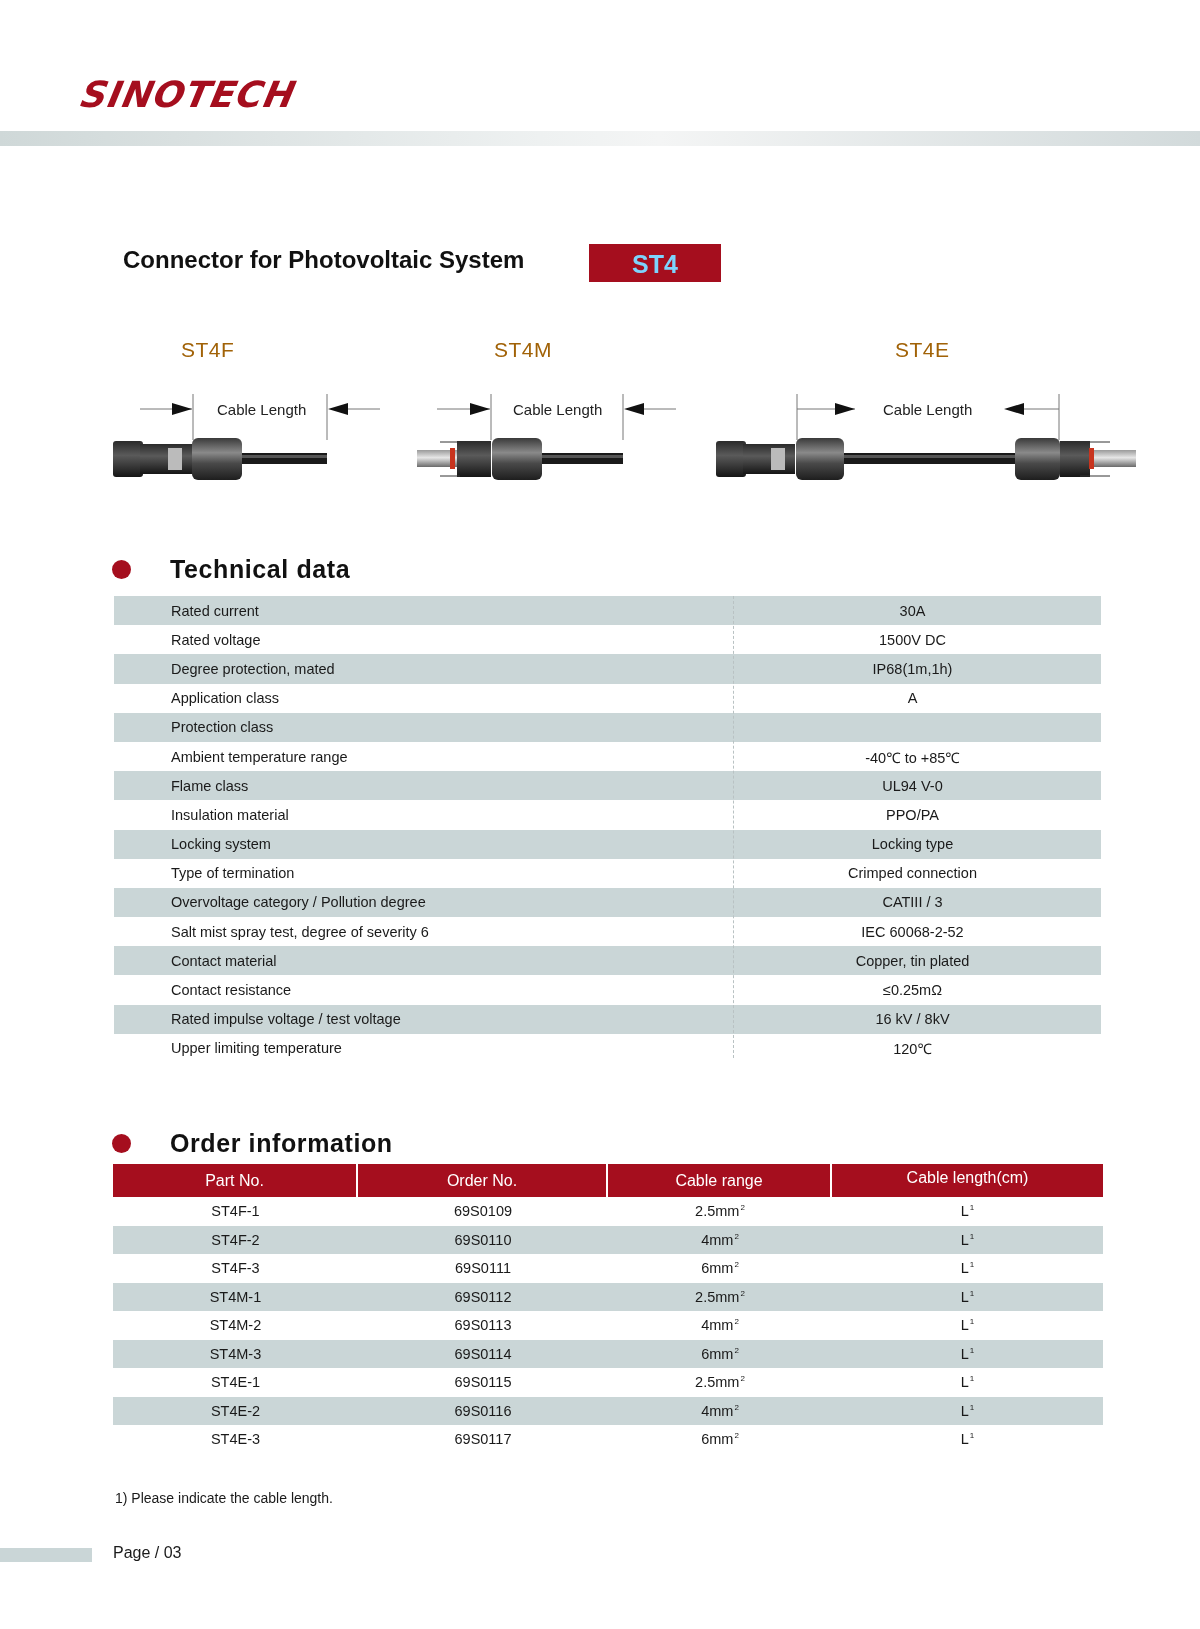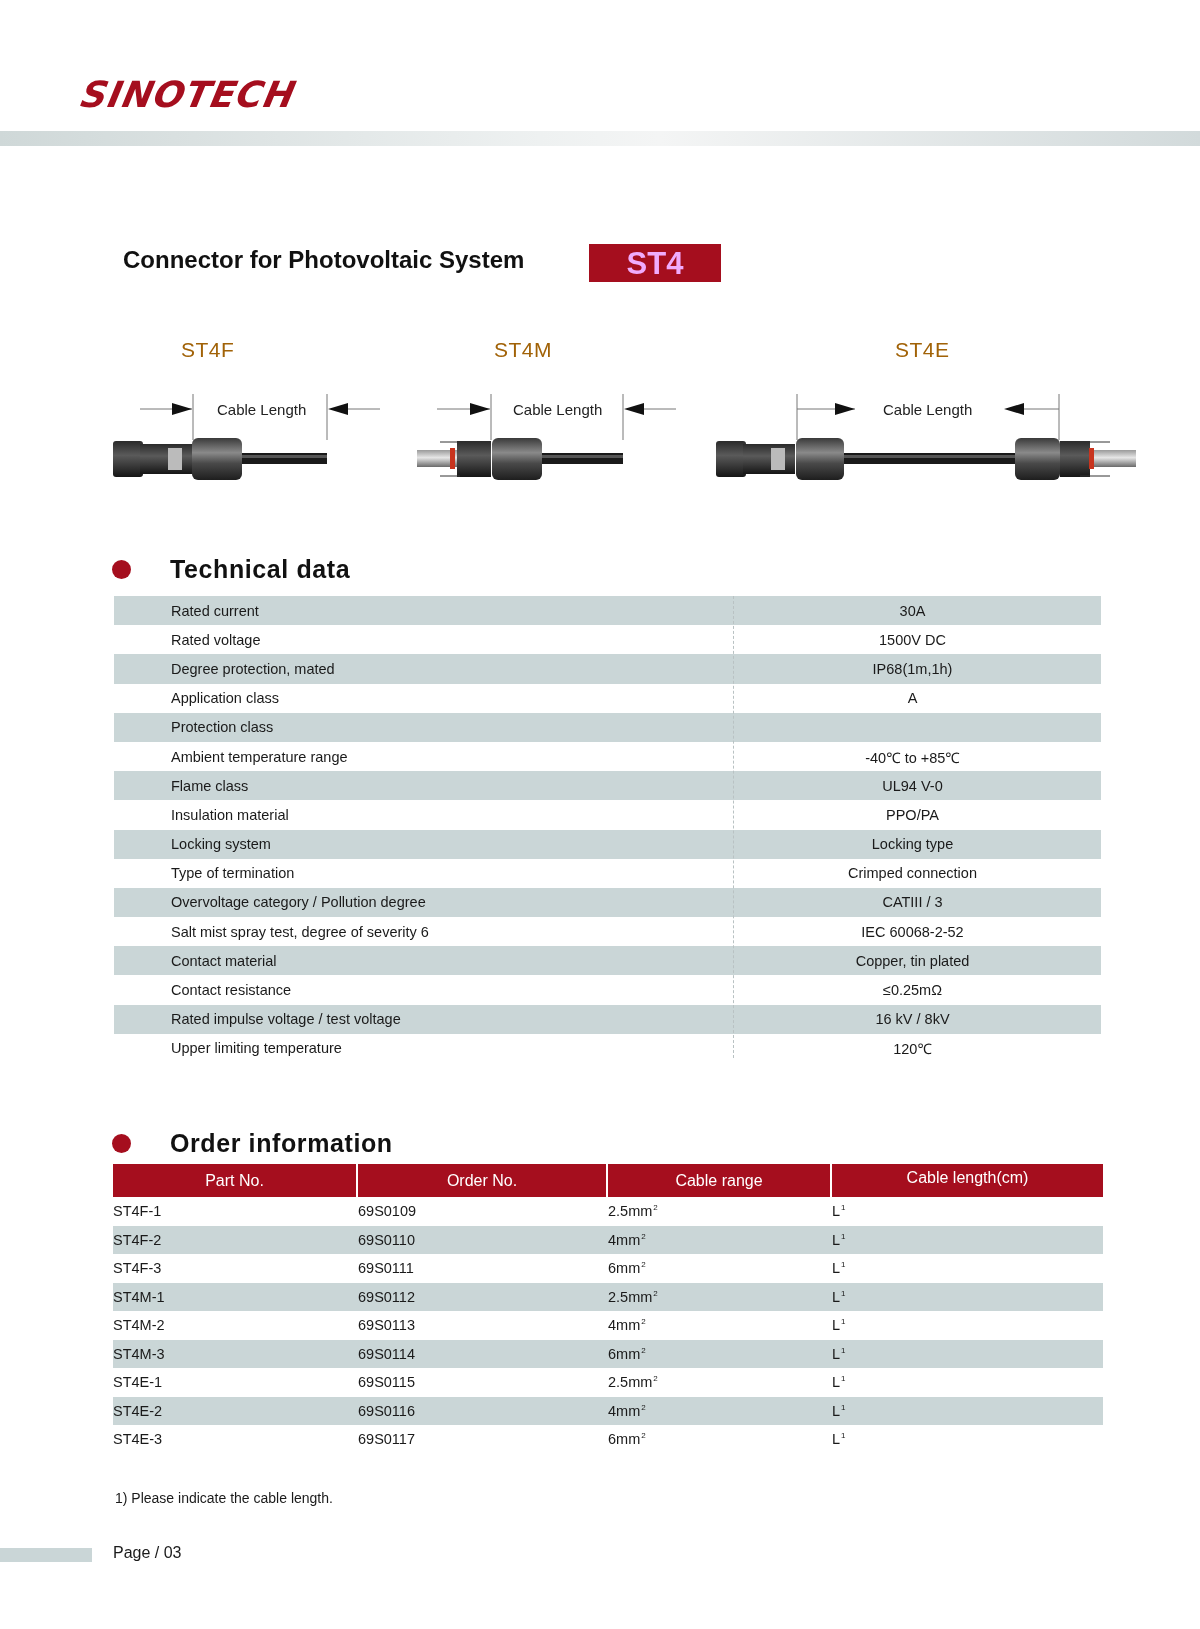--- a/index.html
+++ b/index.html
@@ -16,21 +16,21 @@
     position: absolute; left: 0; top: 131px; width: 1200px; height: 15px;
     background: linear-gradient(to right, #cfd8d8 0%, #eef1f1 45%, #f4f5f5 55%, #d2dadb 100%);
   }
 
   .title {
     position: absolute; left: 115px; top: 246px;
     font-size: 24px; font-weight: bold; color: #111; margin-left: 8px;
   }
   .badge {
     position: absolute; left: 589px; top: 244px; width: 132px; height: 38px;
-    background: #a50e1e; color: #f0abfc; font-size: 31px; font-weight: bold;
+    background: #a50e1e; color: #7dd3fc; font-size: 25px; font-weight: bold;
     text-align: center; line-height: 40px;
   }
 
   .variant-label {
     position: absolute; top: 338px; font-size: 21px; color: #a16207; letter-spacing: 0.5px;
   }
   .dim-text { position: absolute; top: 401px; font-size: 15px; color: #222; }
   .diagram-svg { position: absolute; left: 0; top: 380px; }
 
   .section-head { position: absolute; left: 112px; display: flex; align-items: center; gap: 25px; }
@@ -50,21 +50,21 @@
   .order-table { position: absolute; left: 113px; top: 1164px; width: 990px; }
   .order-head { display: flex; height: 33px; background: #a50e1e; }
   .order-head div {
     color: #fff; font-size: 16px; text-align: center; line-height: 33px;
     border-right: 2px solid #fff;
   }
   .order-head div:last-child { border-right: none; line-height: 28px; }
   .c1 { width: 245px; } .c2 { width: 250px; } .c3 { width: 224px; } .c4 { flex: 1; }
   .order-row { display: flex; height: 28.5px; align-items: center; font-size: 14.5px; color: #1a1a1a; }
   .order-row.shade { background: #cad6d7; }
-  .order-row div { text-align: left; }
+  .order-row div { text-align: center; }
   .order-row sup { font-size: 8px; vertical-align: 6px; margin-left: 1px; }
 
   .footnote { position: absolute; left: 115px; top: 1490px; font-size: 14px; color: #1a1a1a; }
   .page-bar { position: absolute; left: 0; top: 1548px; width: 92px; height: 14px; background: #cad6d7; }
   .page-num { position: absolute; left: 113px; top: 1544px; font-size: 16px; color: #1a1a1a; }
 </style>
 </head>
 <body>
 
 <div class="logo">SINOTECH</div>

